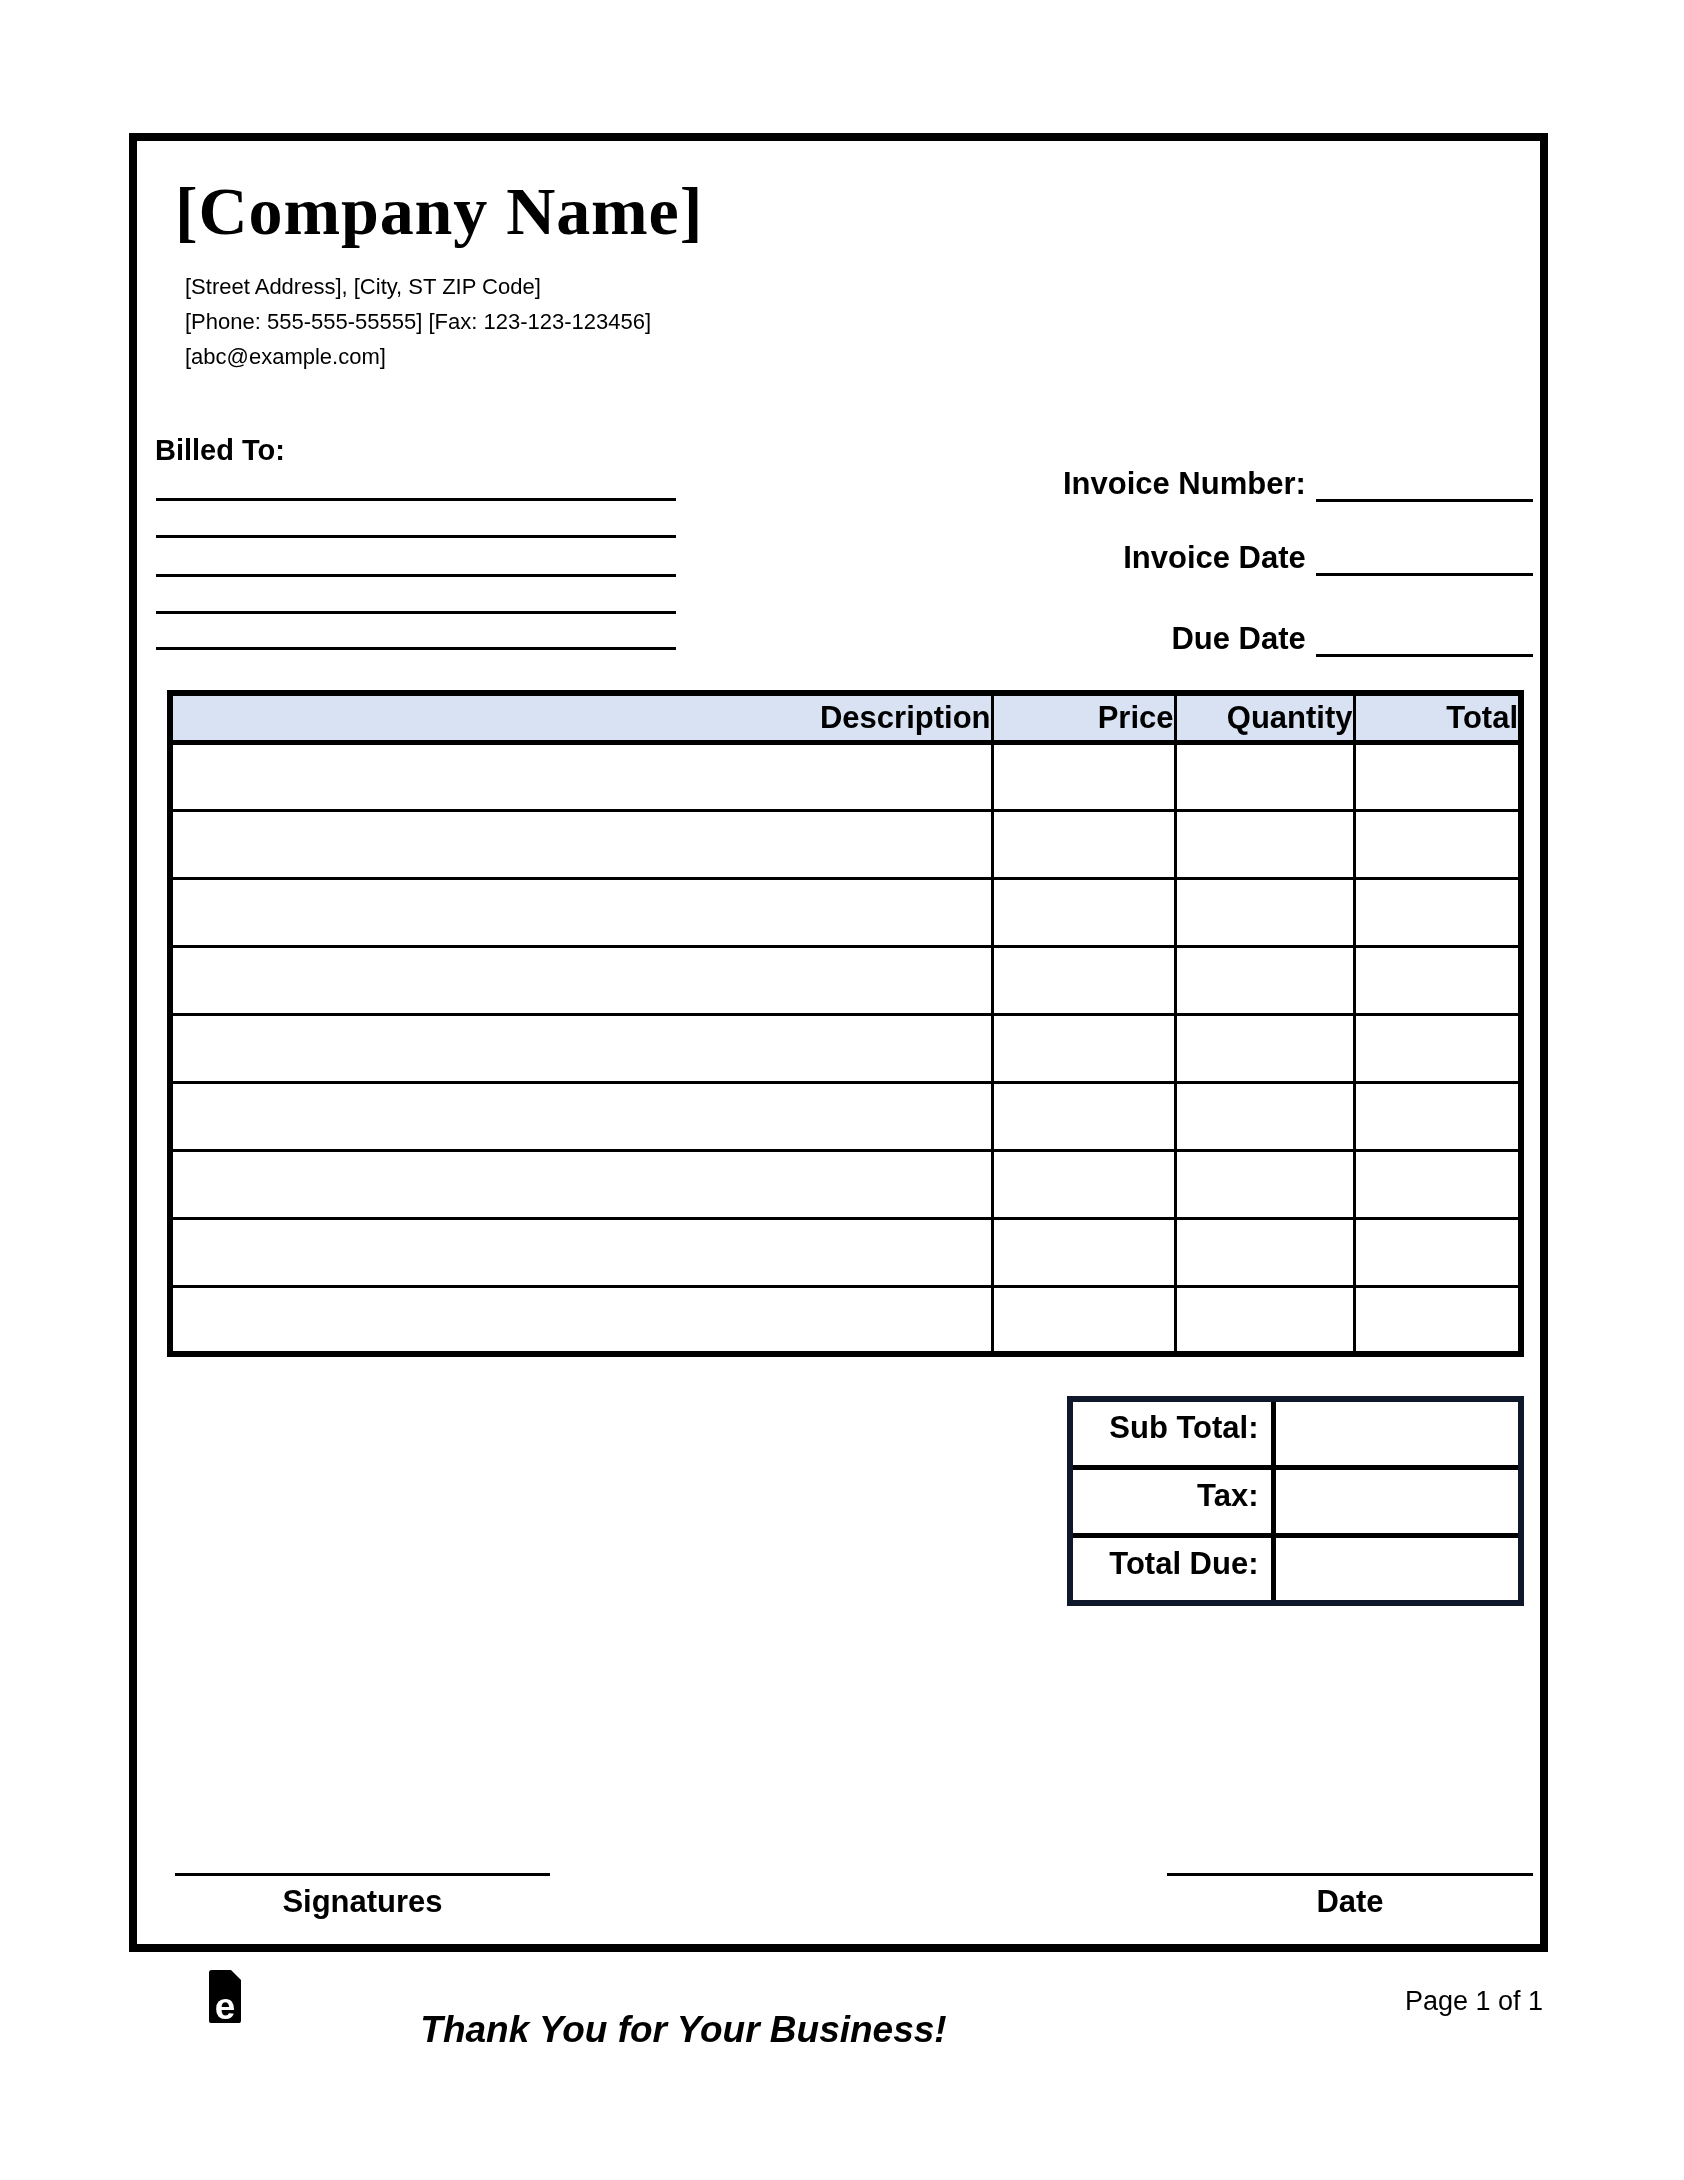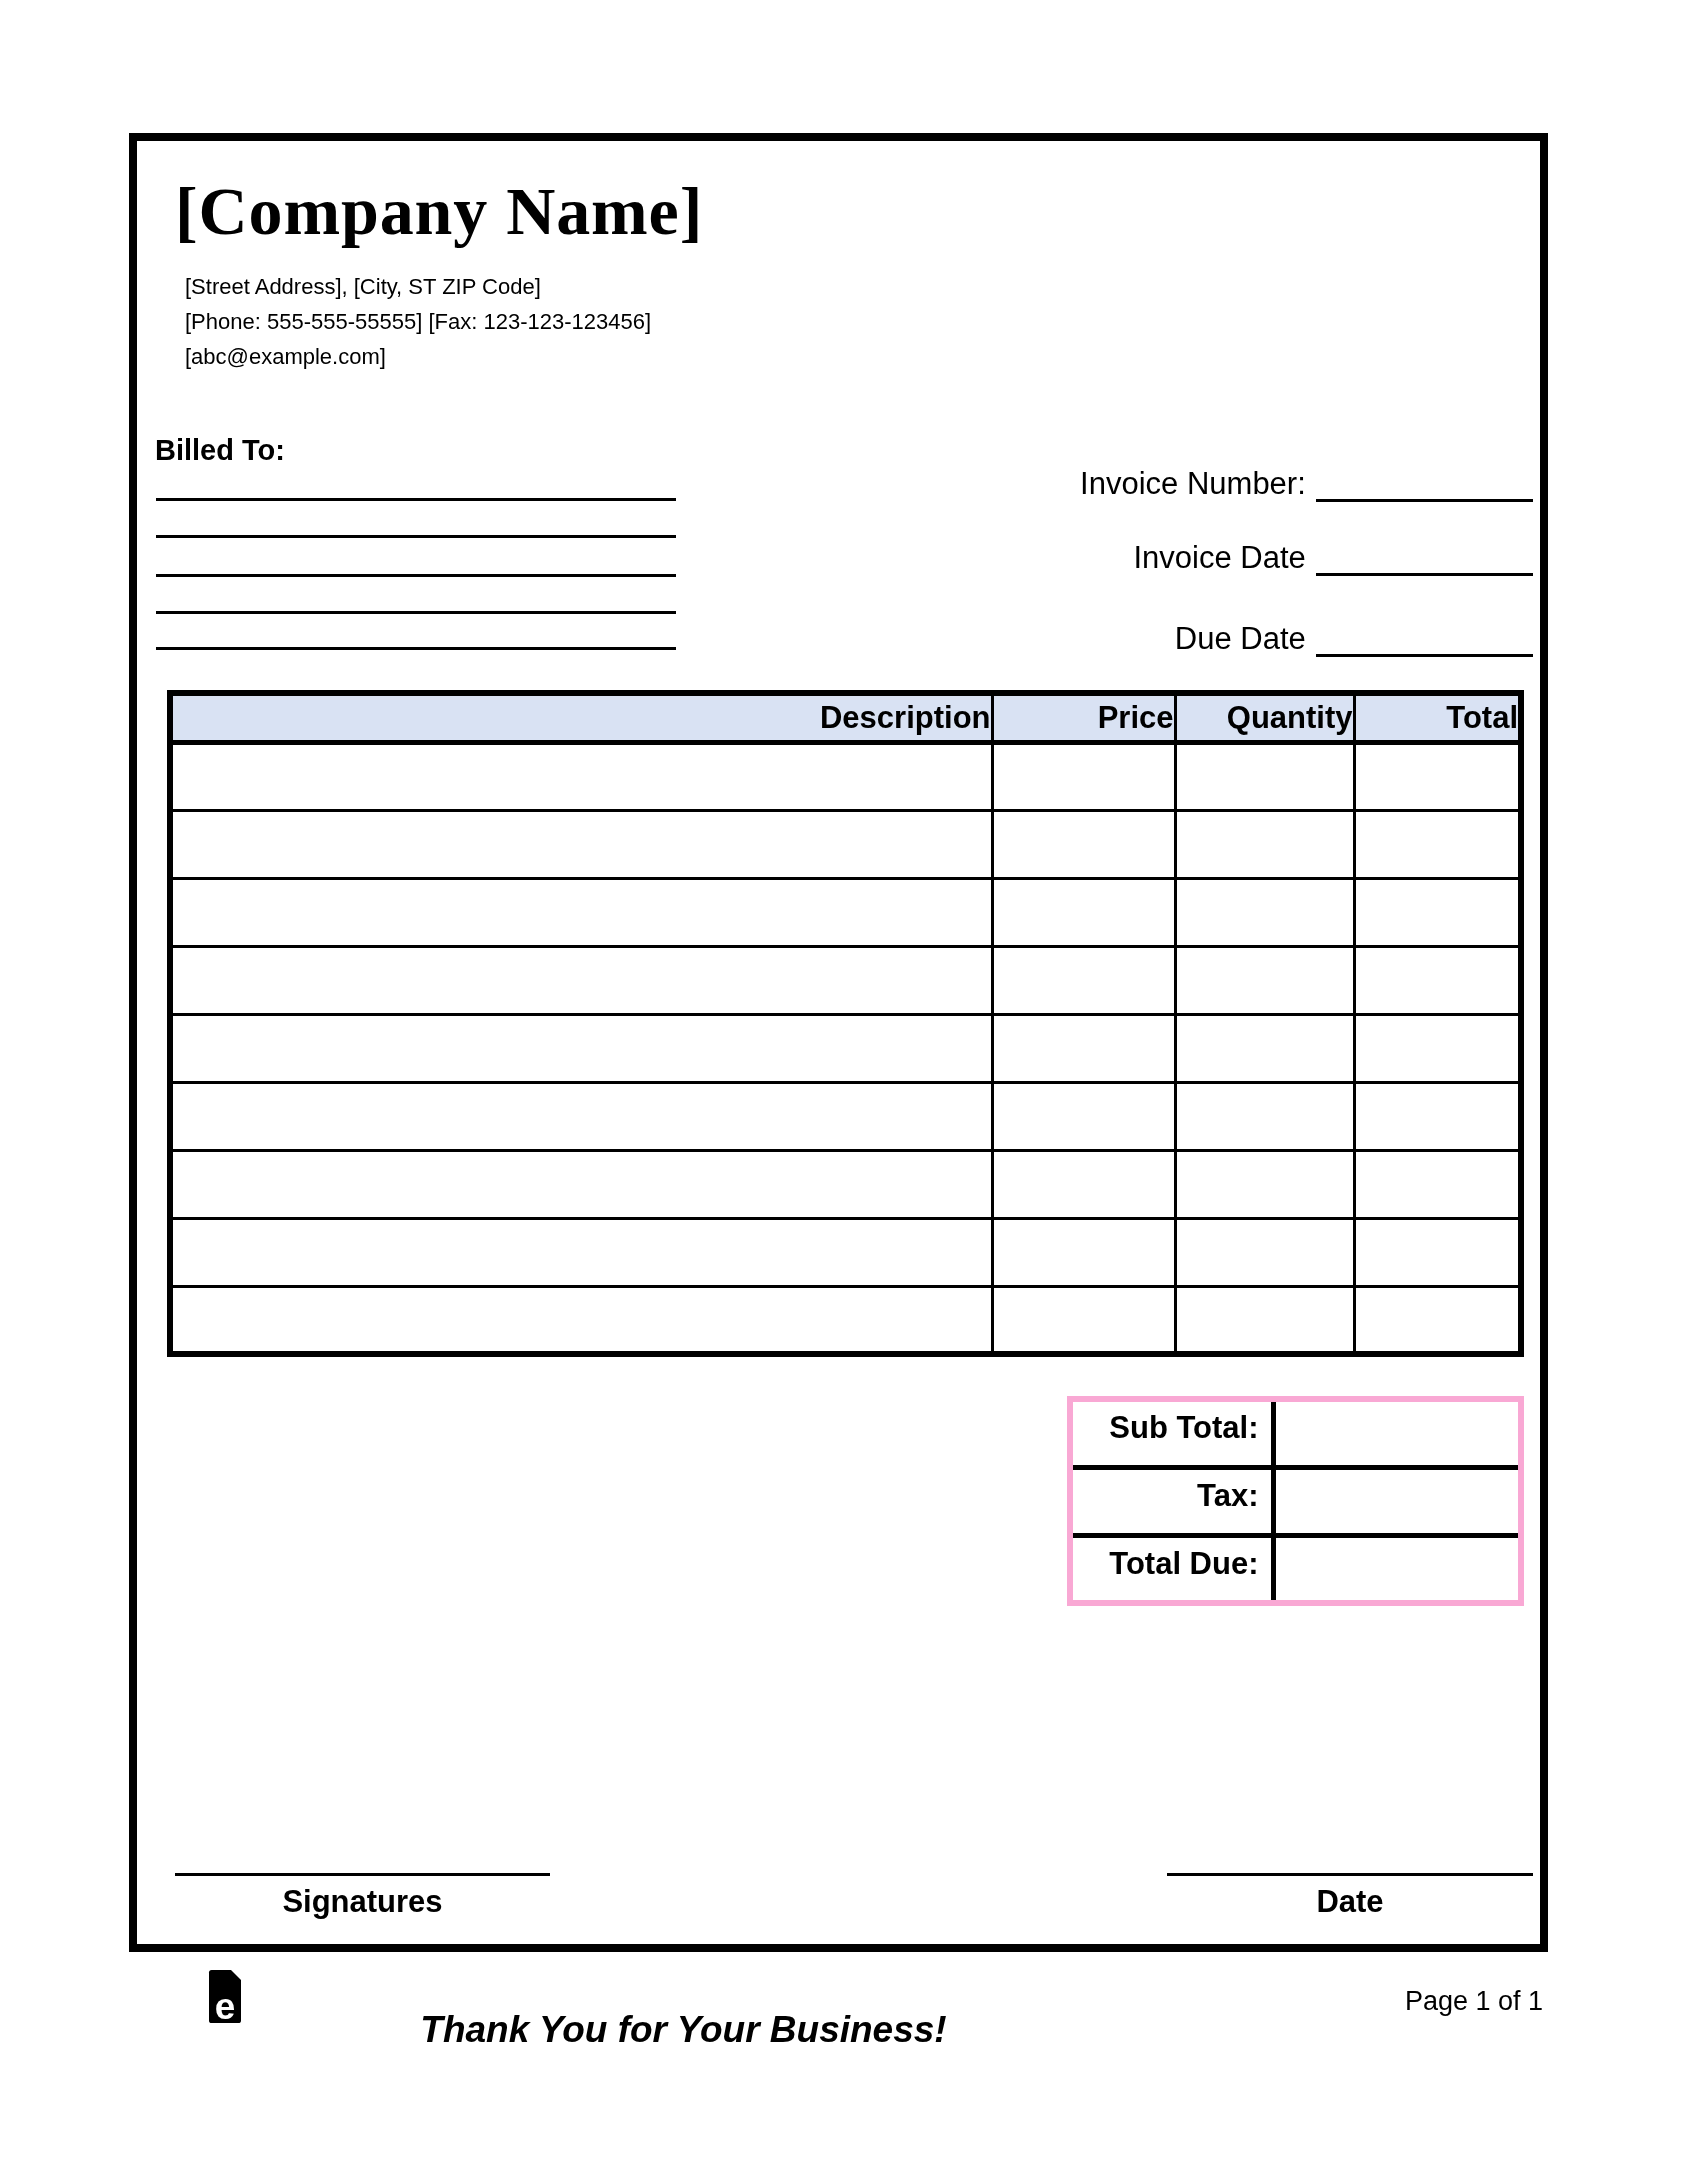--- a/index.html
+++ b/index.html
@@ -48,21 +48,21 @@
   .fill-line.l5 { top: 647px; }
 
   
   .meta-row {
     position: absolute; left: 1022px; width: 511px; height: 39px;
     display: flex; justify-content: flex-end; align-items: flex-end; gap: 10.2px;
   }
   .meta-row.r1 { top: 463px; }
   .meta-row.r2 { top: 537px; }
   .meta-row.r3 { top: 618px; }
-  .meta-label { font-size: 31px; font-weight: normal; line-height: 37px; white-space: nowrap; }
+  .meta-label { font-size: 31px; font-weight: bold; line-height: 37px; white-space: nowrap; }
   .meta-line { width: 217px; height: 36px; border-bottom: 3.4px solid #000; }
 
   
   table.items {
     position: absolute; left: 167px; top: 690px; width: 1351px;
     border-collapse: collapse; table-layout: fixed;
     border: 6.8px solid #000;
   }
   table.items th {
     background: var(--header-bg);
@@ -72,21 +72,21 @@
   }
   table.items td {
     height: 68px; border: 3.4px solid #000; background: #fff;
     font-size: 27px; padding: 0 10.2px;
   }
 
   
   table.summary {
     position: absolute; left: 1067px; top: 1396px; width: 451px;
     border-collapse: collapse; table-layout: fixed;
-    border: 6px solid #f9a8d4;
+    border: 6px solid #0f172a;
   }
   table.summary td {
     height: 68px; border: 5.1px solid #000; background: #fff;
     vertical-align: middle; font-size: 27px;
   }
   table.summary td.sum-label {
     font-size: 31px; font-weight: bold; text-align: right;
     padding-right: 12px; padding-bottom: 10.2px;
   }
 

